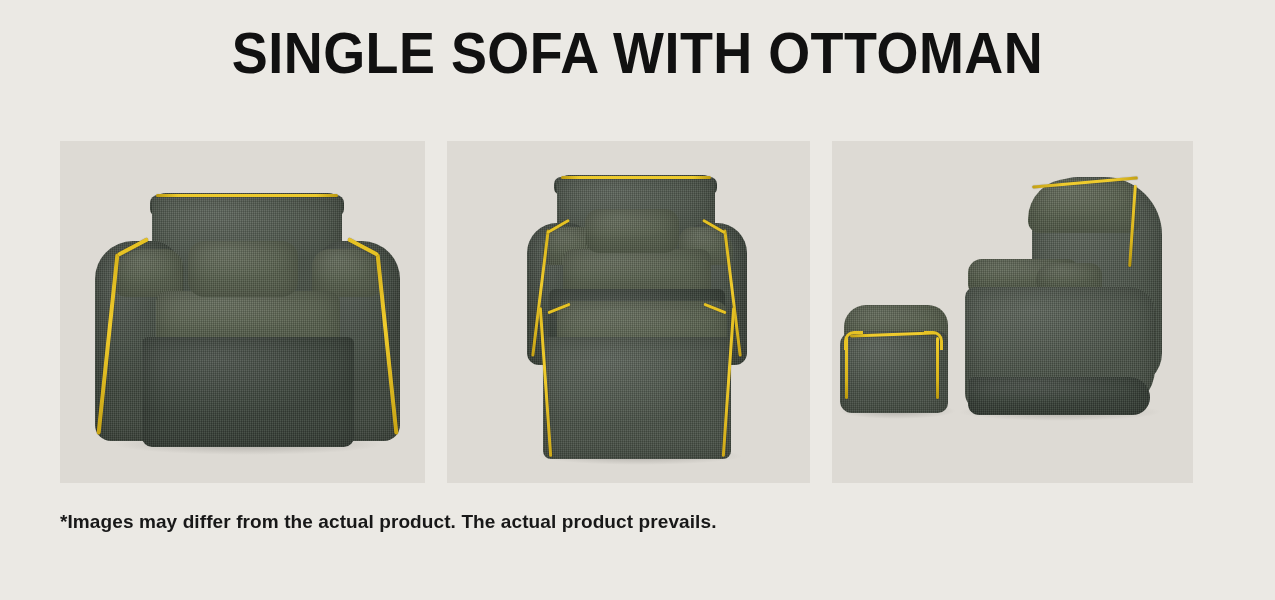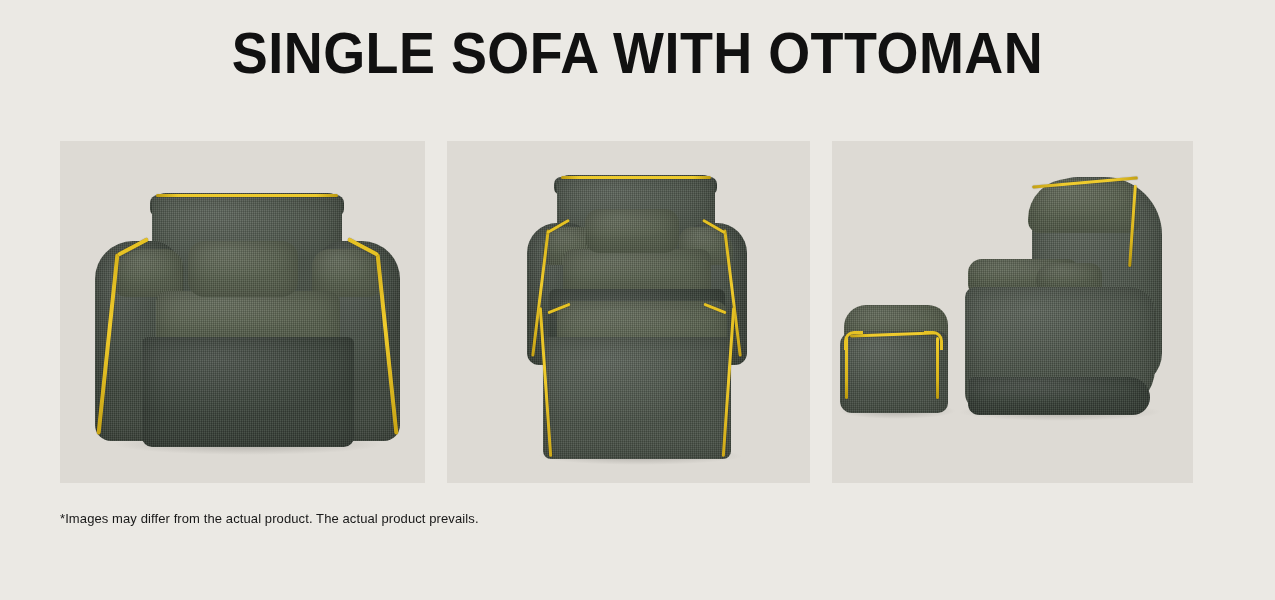--- a/index.html
+++ b/index.html
@@ -296,22 +296,22 @@
     border-radius: 0 10px 0 0; background: none; box-shadow: none;
   }
   .p3 .shadow.a { left: 6px; top: 262px; width: 118px; height: 16px; }
   .p3 .shadow.b { left: 126px; top: 262px; width: 204px; height: 18px; }
 
   
   #disclaimer {
     position: absolute;
     top: 511px;
     left: 60px;
-    font-size: 13px;
-    font-weight: normal;
+    font-size: 19px;
+    font-weight: bold;
     color: #181818;
     letter-spacing: 0.1px;
     white-space: nowrap;
   }
 </style>
 </head>
 <body>
 
 <div id="product-title">SINGLE SOFA WITH OTTOMAN</div>
 

